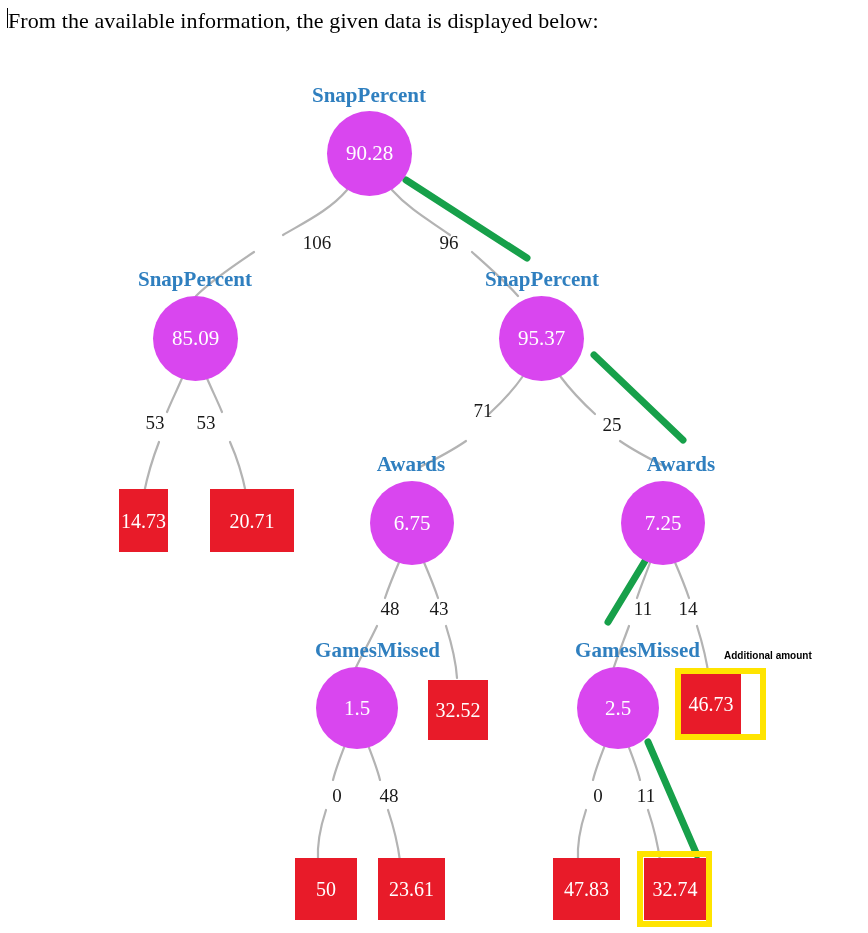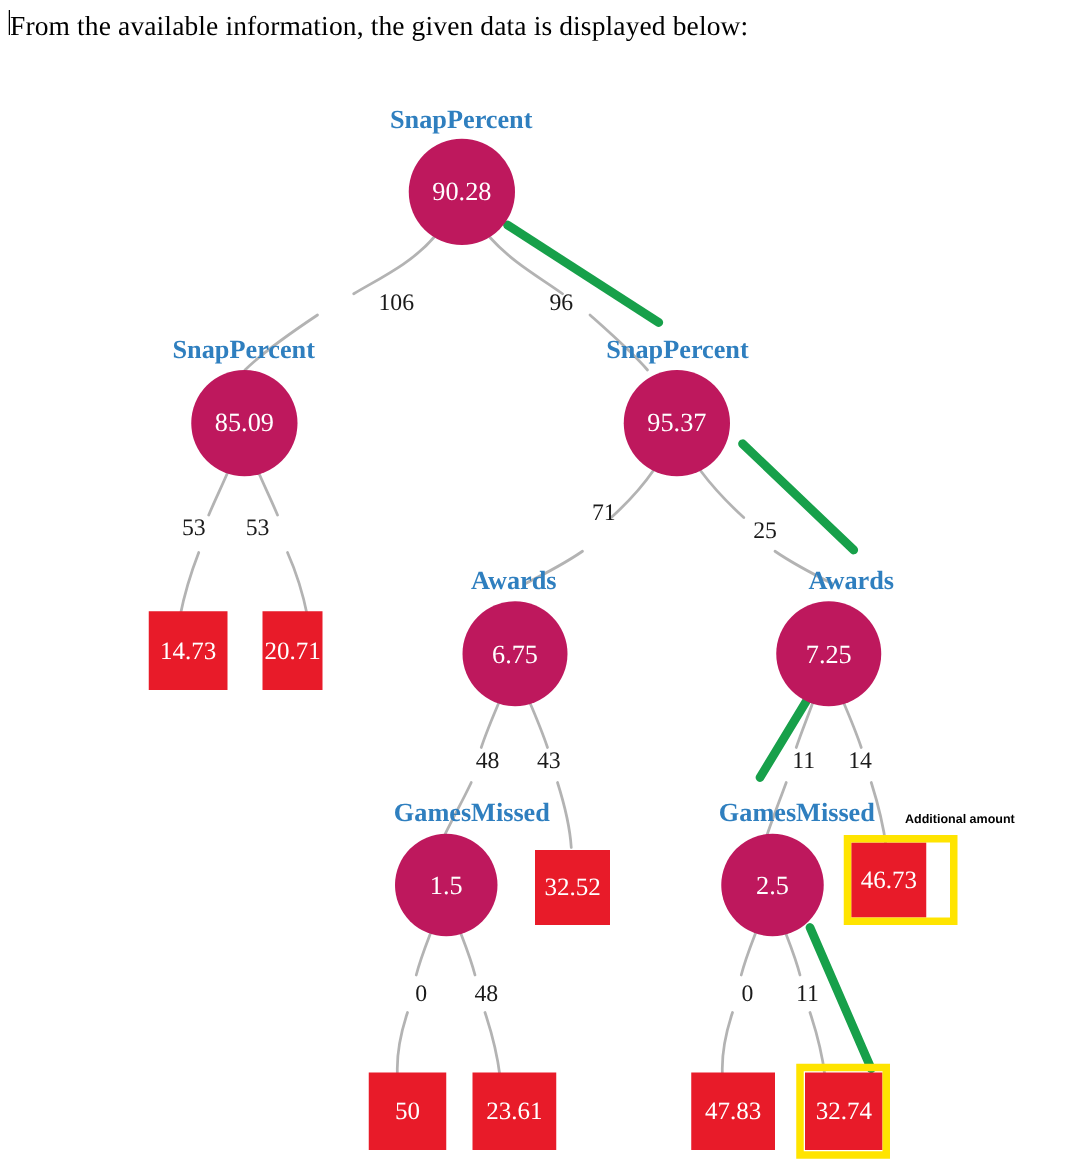--- a/index.html
+++ b/index.html
@@ -38,21 +38,21 @@
     position: absolute;
     left: 0;
     top: 0;
     width: 868px;
     height: 933px;
   }
 
   .node {
     position: absolute;
     border-radius: 50%;
-    background: #be185d;
+    background: #d946ef;
     color: #ffffff;
     display: flex;
     align-items: center;
     justify-content: center;
     font-family: "Liberation Serif", "DejaVu Serif", serif;
     font-size: 21px;
     line-height: 1;
     box-sizing: border-box;
   }
 
@@ -173,22 +173,22 @@
 <div class="node-label" style="left:560px; top:638px; width:155px;">GamesMissed</div>
 
 <div class="node" style="left:327px; top:111px; width:85px; height:85px;">90.28</div>
 <div class="node" style="left:153px; top:296px; width:85px; height:85px;">85.09</div>
 <div class="node" style="left:499px; top:296px; width:85px; height:85px;">95.37</div>
 <div class="node" style="left:370px; top:481px; width:84px; height:84px;">6.75</div>
 <div class="node" style="left:621px; top:481px; width:84px; height:84px;">7.25</div>
 <div class="node" style="left:316px; top:667px; width:82px; height:82px;">1.5</div>
 <div class="node" style="left:577px; top:667px; width:82px; height:82px;">2.5</div>
 
-<div class="leaf" style="left:119px; top:489px; width:63px; height:63px;">14.73</div>
-<div class="leaf" style="left:210px; top:489px; width:48px; height:63px;">20.71</div>
+<div class="leaf" style="left:119px; top:489px; width:49px; height:63px;">14.73</div>
+<div class="leaf" style="left:210px; top:489px; width:84px; height:63px;">20.71</div>
 <div class="leaf" style="left:428px; top:680px; width:60px; height:60px;">32.52</div>
 <div class="leaf" style="left:681px; top:674px; width:60px; height:60px;">46.73</div>
 <div class="leaf" style="left:295px; top:858px; width:62px; height:62px;">50</div>
 <div class="leaf" style="left:378px; top:858px; width:67px; height:62px;">23.61</div>
 <div class="leaf" style="left:553px; top:858px; width:67px; height:62px;">47.83</div>
 <div class="leaf" style="left:644px; top:858px; width:62px; height:62px;">32.74</div>
 
 <div class="highlight-box" style="left:675px; top:668px; width:91px; height:72px;"></div>
 <div class="highlight-box" style="left:637px; top:851px; width:75px; height:76px;"></div>
 

